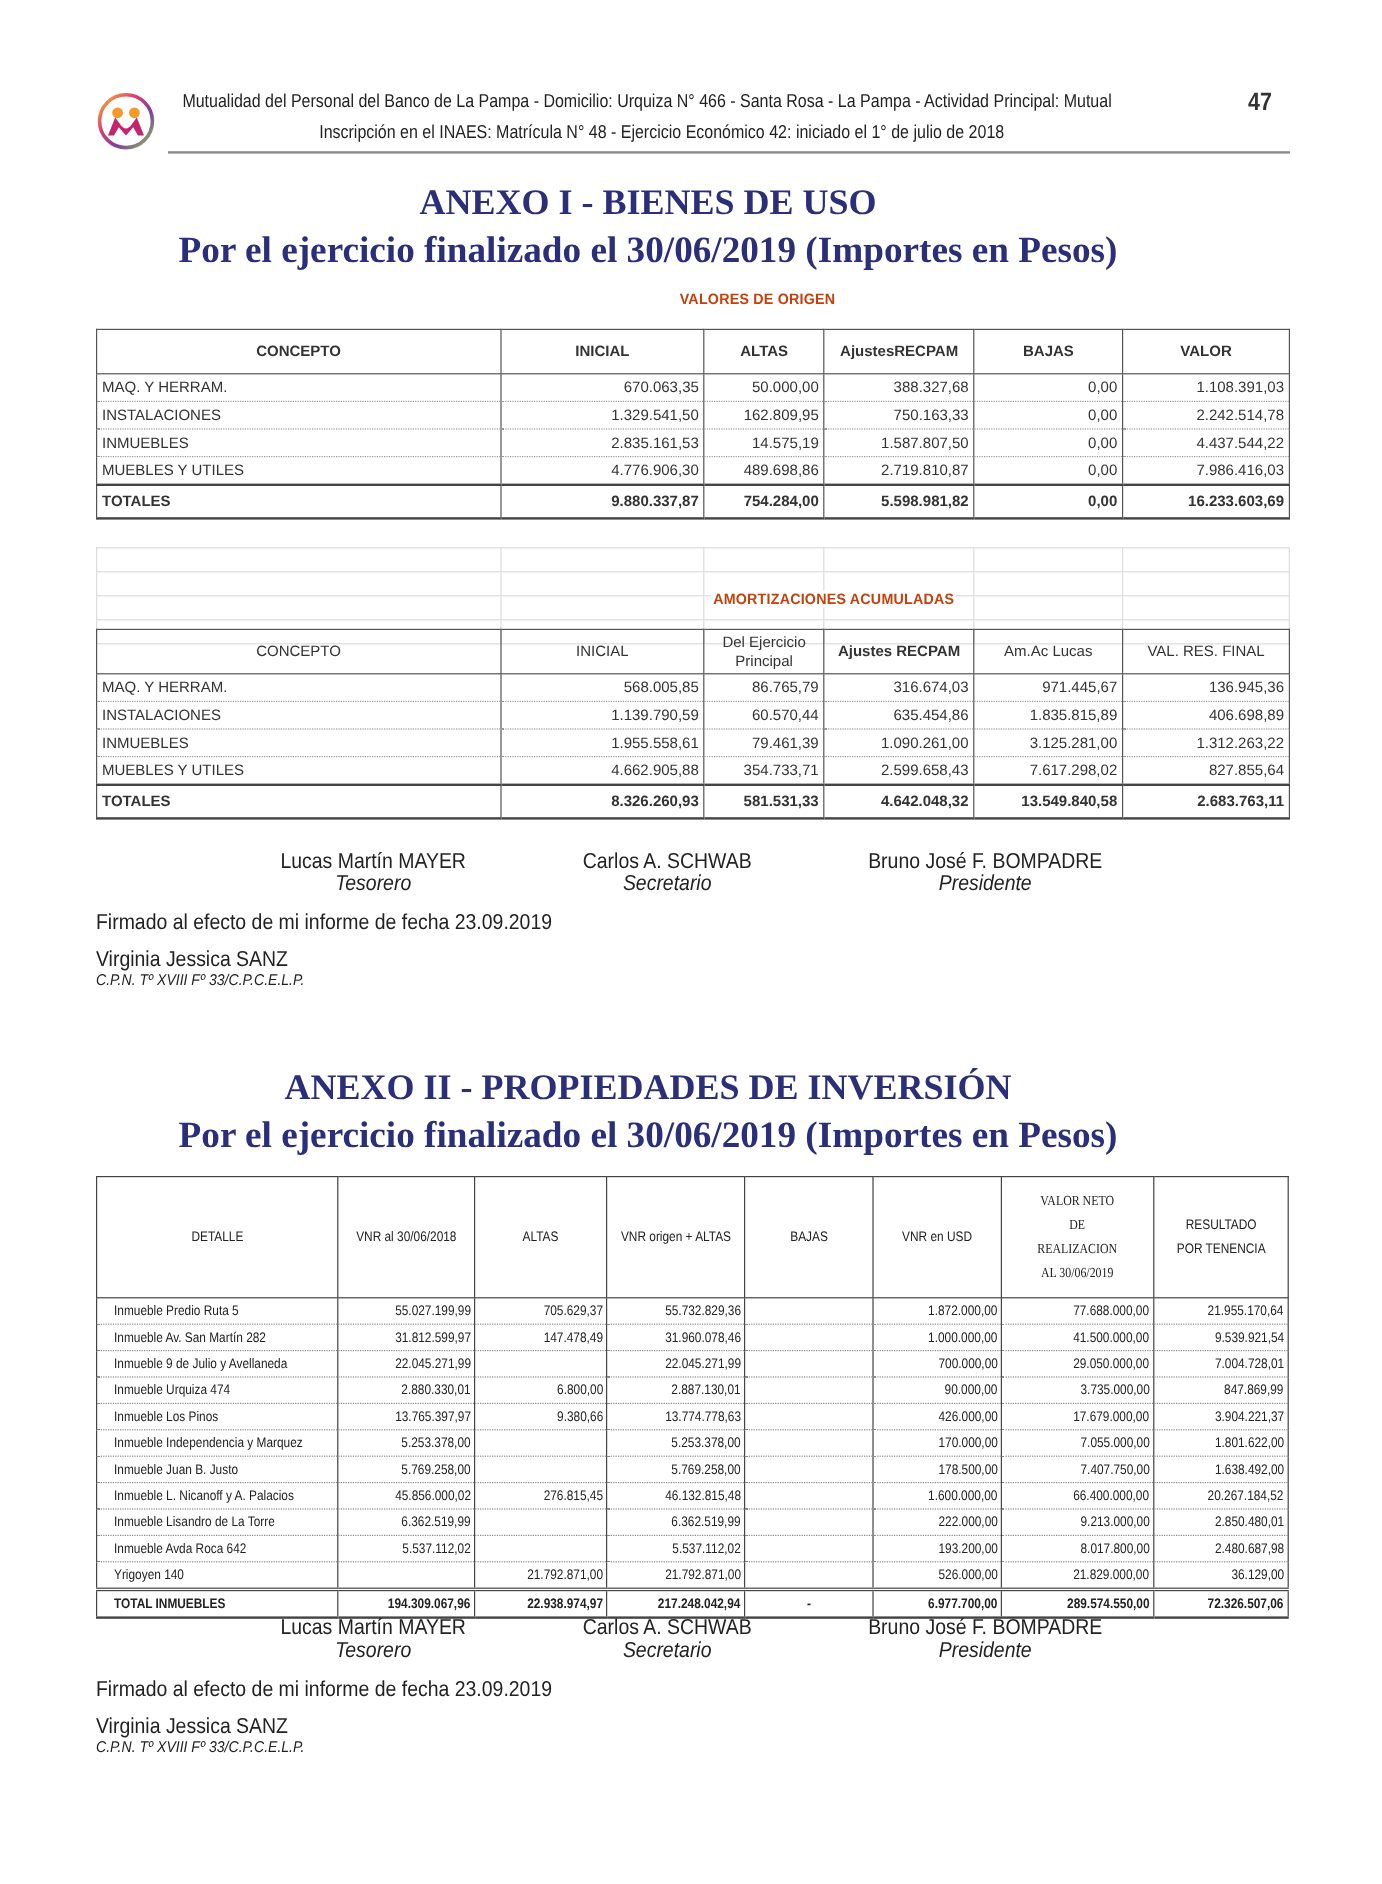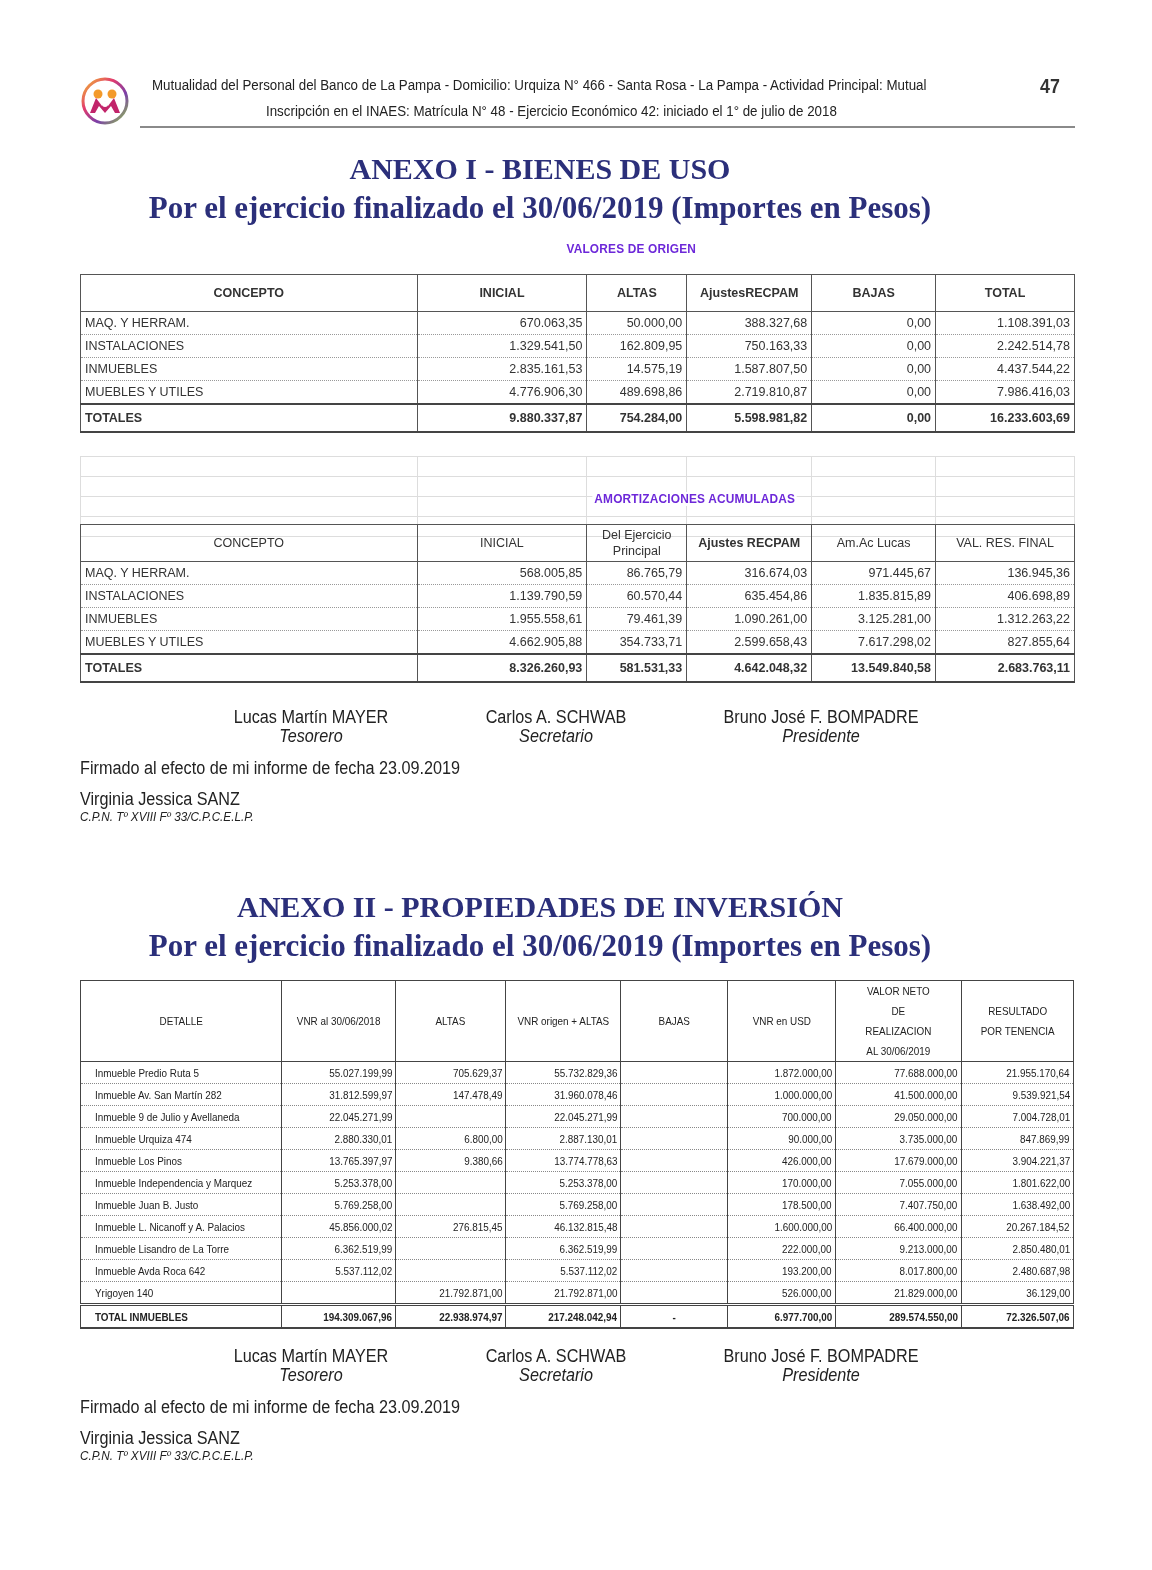--- a/index.html
+++ b/index.html
@@ -13,21 +13,21 @@
   .page-num { left:1040px; top:74px; font-size:21px; font-weight:bold; color:#333; transform:scaleX(0.85); transform-origin:left top; }
   .hdr-rule { left:140px; top:126px; width:935px; height:2px; background:#8a8a8a; }
 
   
   .title { left:0; width:1080px; text-align:center; font-family:"Liberation Serif", serif; font-weight:bold; color:#2b2f7a; white-space:nowrap; }
   .t1 { top:152px; font-size:30px; }
   .t2 { top:190px; font-size:31px; }
   .t3 { top:890px; font-size:30px; }
   .t4 { top:928px; font-size:31px; }
 
-  .caption { left:0; width:1152px; text-align:center; font-size:12.5px; font-weight:bold; color:#6d28d9; letter-spacing:0.2px; }
+  .caption { left:0; width:1152px; text-align:center; font-size:12.5px; font-weight:bold; color:#c2410c; letter-spacing:0.2px; }
 
   
   table { border-collapse:collapse; position:absolute; font-family:"Liberation Sans", sans-serif; }
   .t-main td, .t-main th { font-size:12.5px; color:#333; padding:0 4px; white-space:nowrap; }
   .t-main th { font-weight:bold; text-align:center; border:1.5px solid #555; height:36px; }
   .t-main td { border-left:1.5px solid #555; border-right:1.5px solid #555; border-bottom:1px dotted #999; height:22px; text-align:right; }
   .t-main td.lbl { text-align:left; }
   .t-main tr.tot td { font-weight:bold; border-top:2px solid #444; border-bottom:2px solid #444; height:26px; }
 
   .t-blank { left:80px; top:456px; width:995px; }
@@ -89,21 +89,21 @@
       <col style="width:124px">
       <col style="width:139px">
   </colgroup>
   <thead>
     <tr>
       <th>CONCEPTO</th>
       <th>INICIAL</th>
       <th>ALTAS</th>
       <th>AjustesRECPAM</th>
       <th>BAJAS</th>
-      <th>TOTAL</th>
+      <th>VALOR</th>
     </tr>
   </thead>
   <tbody id="valores-body">
       <tr>
         <td class="lbl">MAQ. Y HERRAM.</td>
         <td>670.063,35</td>
         <td>50.000,00</td>
         <td>388.327,68</td>
         <td>0,00</td>
         <td>1.108.391,03</td>
@@ -283,22 +283,22 @@
       <col style="width:116px">
   </colgroup>
   <thead>
     <tr>
       <th><span class="narrow-c">DETALLE</span></th>
       <th><span class="narrow-c">VNR al 30/06/2018</span></th>
       <th><span class="narrow-c">ALTAS</span></th>
       <th><span class="narrow-c">VNR origen + ALTAS</span></th>
       <th><span class="narrow-c">BAJAS</span></th>
       <th><span class="narrow-c">VNR en USD</span></th>
-      <th style="white-space:normal; padding:0 24px;"><span class="narrow-c" style="white-space:normal;">VALOR NETO DE REALIZACION AL 30/06/2019</span></th>
-      <th style="white-space:normal; padding:0 10px;"><span class="narrow-c" style="white-space:normal;">RESULTADO POR TENENCIA</span></th>
+      <th style="white-space:normal; padding:0 24px;font-family:Liberation Serif, serif;"><span class="narrow-c" style="white-space:normal;">VALOR NETO DE REALIZACION AL 30/06/2019</span></th>
+      <th style="white-space:normal; padding:10px 10px;"><span class="narrow-c" style="white-space:normal;">RESULTADO POR TENENCIA</span></th>
     </tr>
   </thead>
   <tbody id="inv-body">
       <tr>
         <td class="lbl"><span class="narrow-l">Inmueble Predio Ruta 5</span></td>
         <td><span class="narrow">55.027.199,99</span></td>
         <td><span class="narrow">705.629,37</span></td>
         <td><span class="narrow">55.732.829,36</span></td>
         <td><span class="narrow"></span></td>
         <td><span class="narrow">1.872.000,00</span></td>

